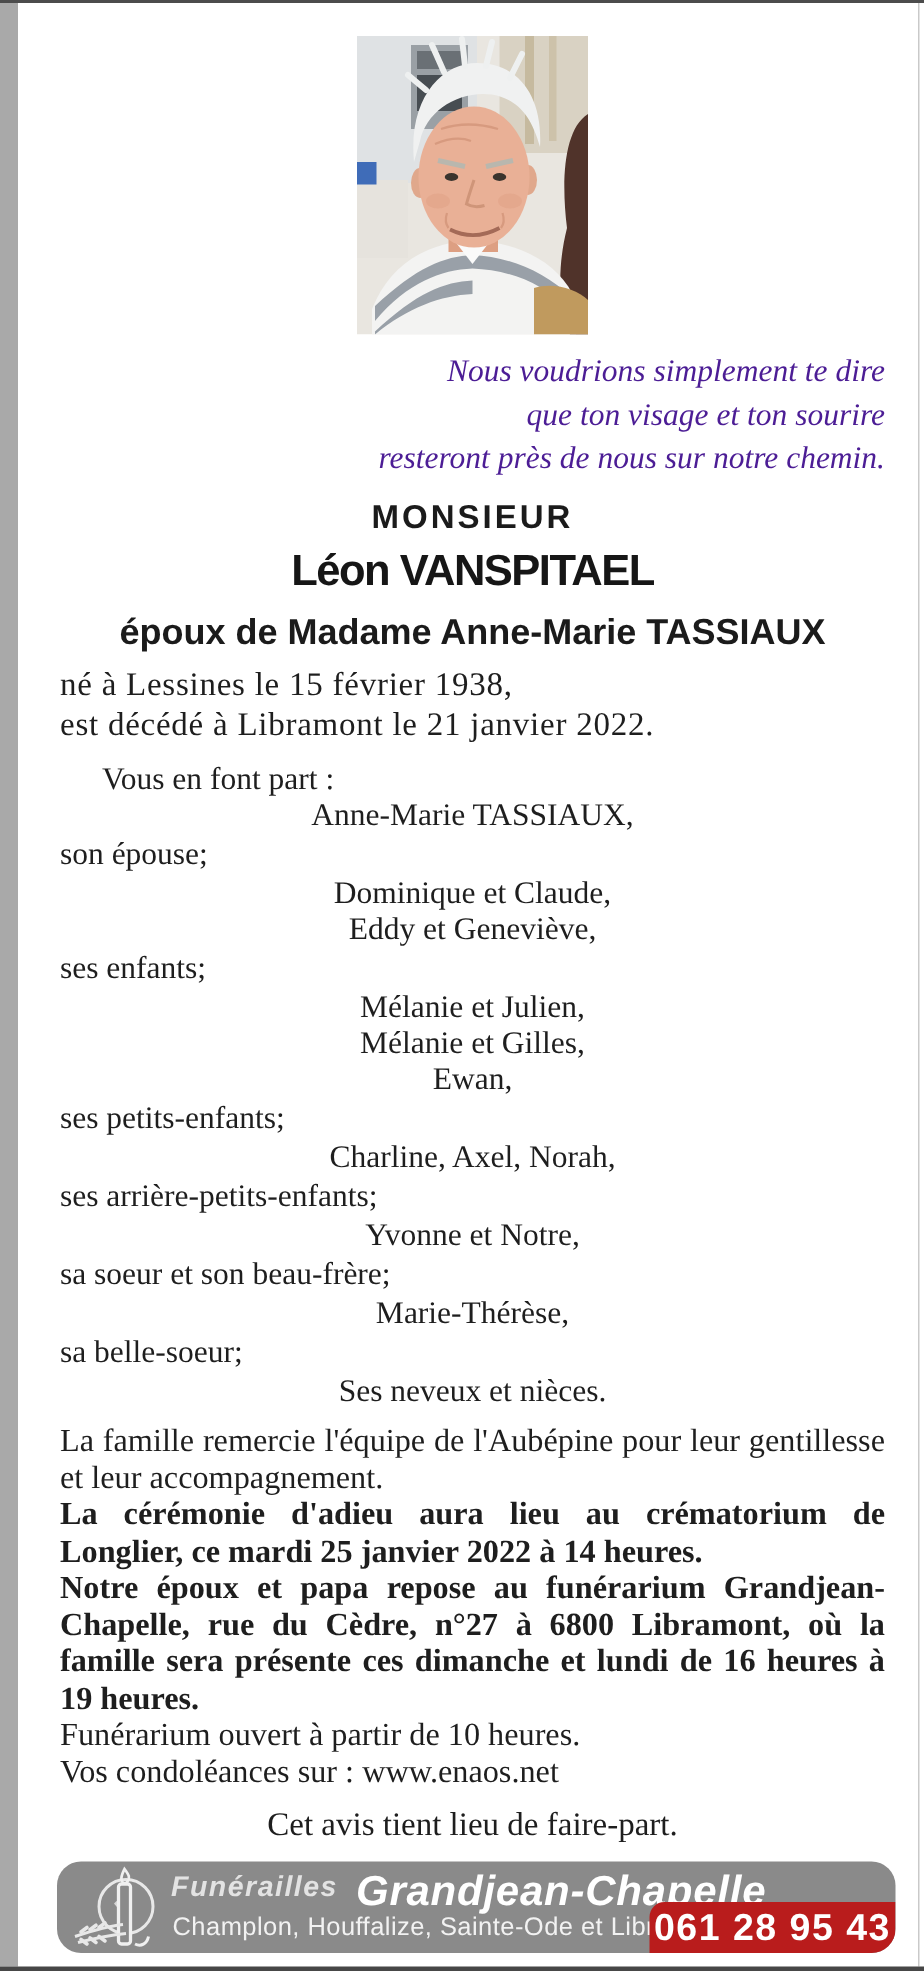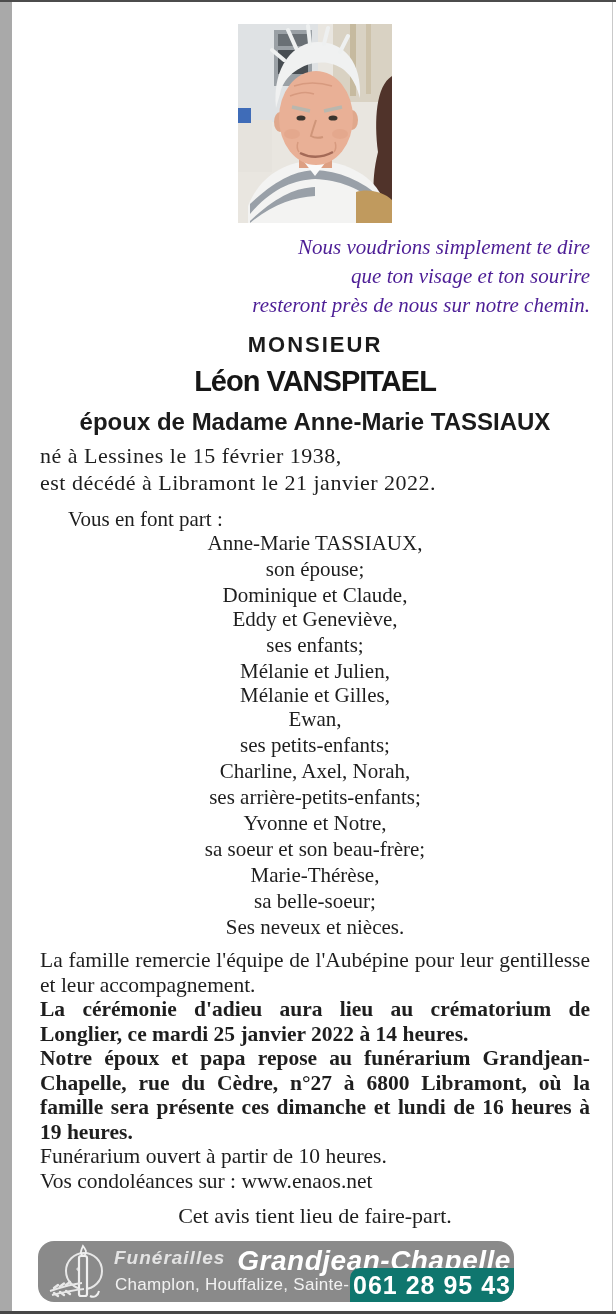--- a/index.html
+++ b/index.html
@@ -19,29 +19,29 @@
              font-weight:700;font-size:22px;line-height:26px;letter-spacing:2px;color:#1b1b1b;}
   .deceased-name{text-align:center;font-family:"Liberation Sans", sans-serif;font-weight:700;
              font-size:29px;line-height:46px;letter-spacing:-1px;color:#161616;}
   .spouse-line{margin-top:3px;text-align:center;font-family:"Liberation Sans", sans-serif;
              font-weight:700;font-size:24px;line-height:29px;color:#1b1b1b;}
   .birth-death{margin-top:6px;font-size:22px;line-height:27px;letter-spacing:0.5px;}
 
   .family{margin-top:11px;font-size:21px;line-height:24px;}
   .family-intro{padding-left:28px;}
   .family-row{text-align:center;}
-  .family-row.role-relation{text-align:center;margin:2px 0;}
+  .family-row.role-relation{text-align:left;margin:2px 0;}
 
   .paragraphs{margin-top:9px;font-size:21.5px;line-height:24.5px;text-align:justify;}
   .paragraphs p{margin:0;}
   .paragraphs p.bold{font-weight:700;}
 
   .closing{margin-top:9px;text-align:center;font-size:22px;line-height:27px;}
 
-  .banner{position:relative;margin-top:12px;margin-left:-2px;width:476px;height:61px;
+  .banner{position:relative;margin-top:12px;margin-left:-2px;width:559px;height:61px;
           border-radius:16px;overflow:hidden;}
   .banner-logo{position:absolute;left:8px;top:2px;}
   .brand-row{position:absolute;left:76px;top:4px;white-space:nowrap;}
   .brand-prefix{font-family:"Liberation Sans", sans-serif;font-style:italic;font-weight:700;
           font-size:19px;color:#e3e3e3;letter-spacing:1px;vertical-align:6px;}
   .brand-name{font-family:"Liberation Sans", sans-serif;font-style:italic;font-weight:700;
           font-size:28px;color:#ffffff;margin-left:8px;letter-spacing:0.5px;}
   .locations{position:absolute;left:77px;bottom:7px;font-family:"Liberation Sans", sans-serif;
           font-size:17px;color:#f2f2f2;letter-spacing:0.3px;}
   .phone-box{position:absolute;right:0;bottom:0;width:164px;height:34px;
@@ -173,19 +173,19 @@
         <path d="M37,3 C40,7 41,9 39,11.5 C37.6,13 35.6,12.6 35,10.5 C34.4,8.2 35.6,6 37,3 Z" fill="none" stroke="#f0f0f0" stroke-width="1.8"></path>
         <path d="M4,48 C16,44 26,41 36,40 M6,52 C18,49 28,47 38,46" stroke="#e8e8e8" stroke-width="2" fill="none"></path>
         <path d="M8,45 l4,-3 M14,43.5 l4,-3 M20,42 l4,-3 M8,50 l4,3 M14,49 l4,3 M20,48 l4,3" stroke="#e8e8e8" stroke-width="2.4" stroke-linecap="round"></path>
         <path d="M44,53 C48,55 52,53 53,48" stroke="#f0f0f0" stroke-width="2" fill="none"></path>
       </svg>
       <div class="brand-row">
         <span class="brand-prefix">Funérailles</span>
         <span class="brand-name">Grandjean-Chapelle</span>
       </div>
       <div class="locations">Champlon, Houffalize, Sainte-Ode et Libramont</div>
-      <div class="phone-box" style="background: #0f766e;">
+      <div class="phone-box" style="background: #b91c1c;">
         <span class="phone-number">061 28 95 43</span>
       </div>
     </div>
 
   </div>
 </div>
 
 </body></html>

